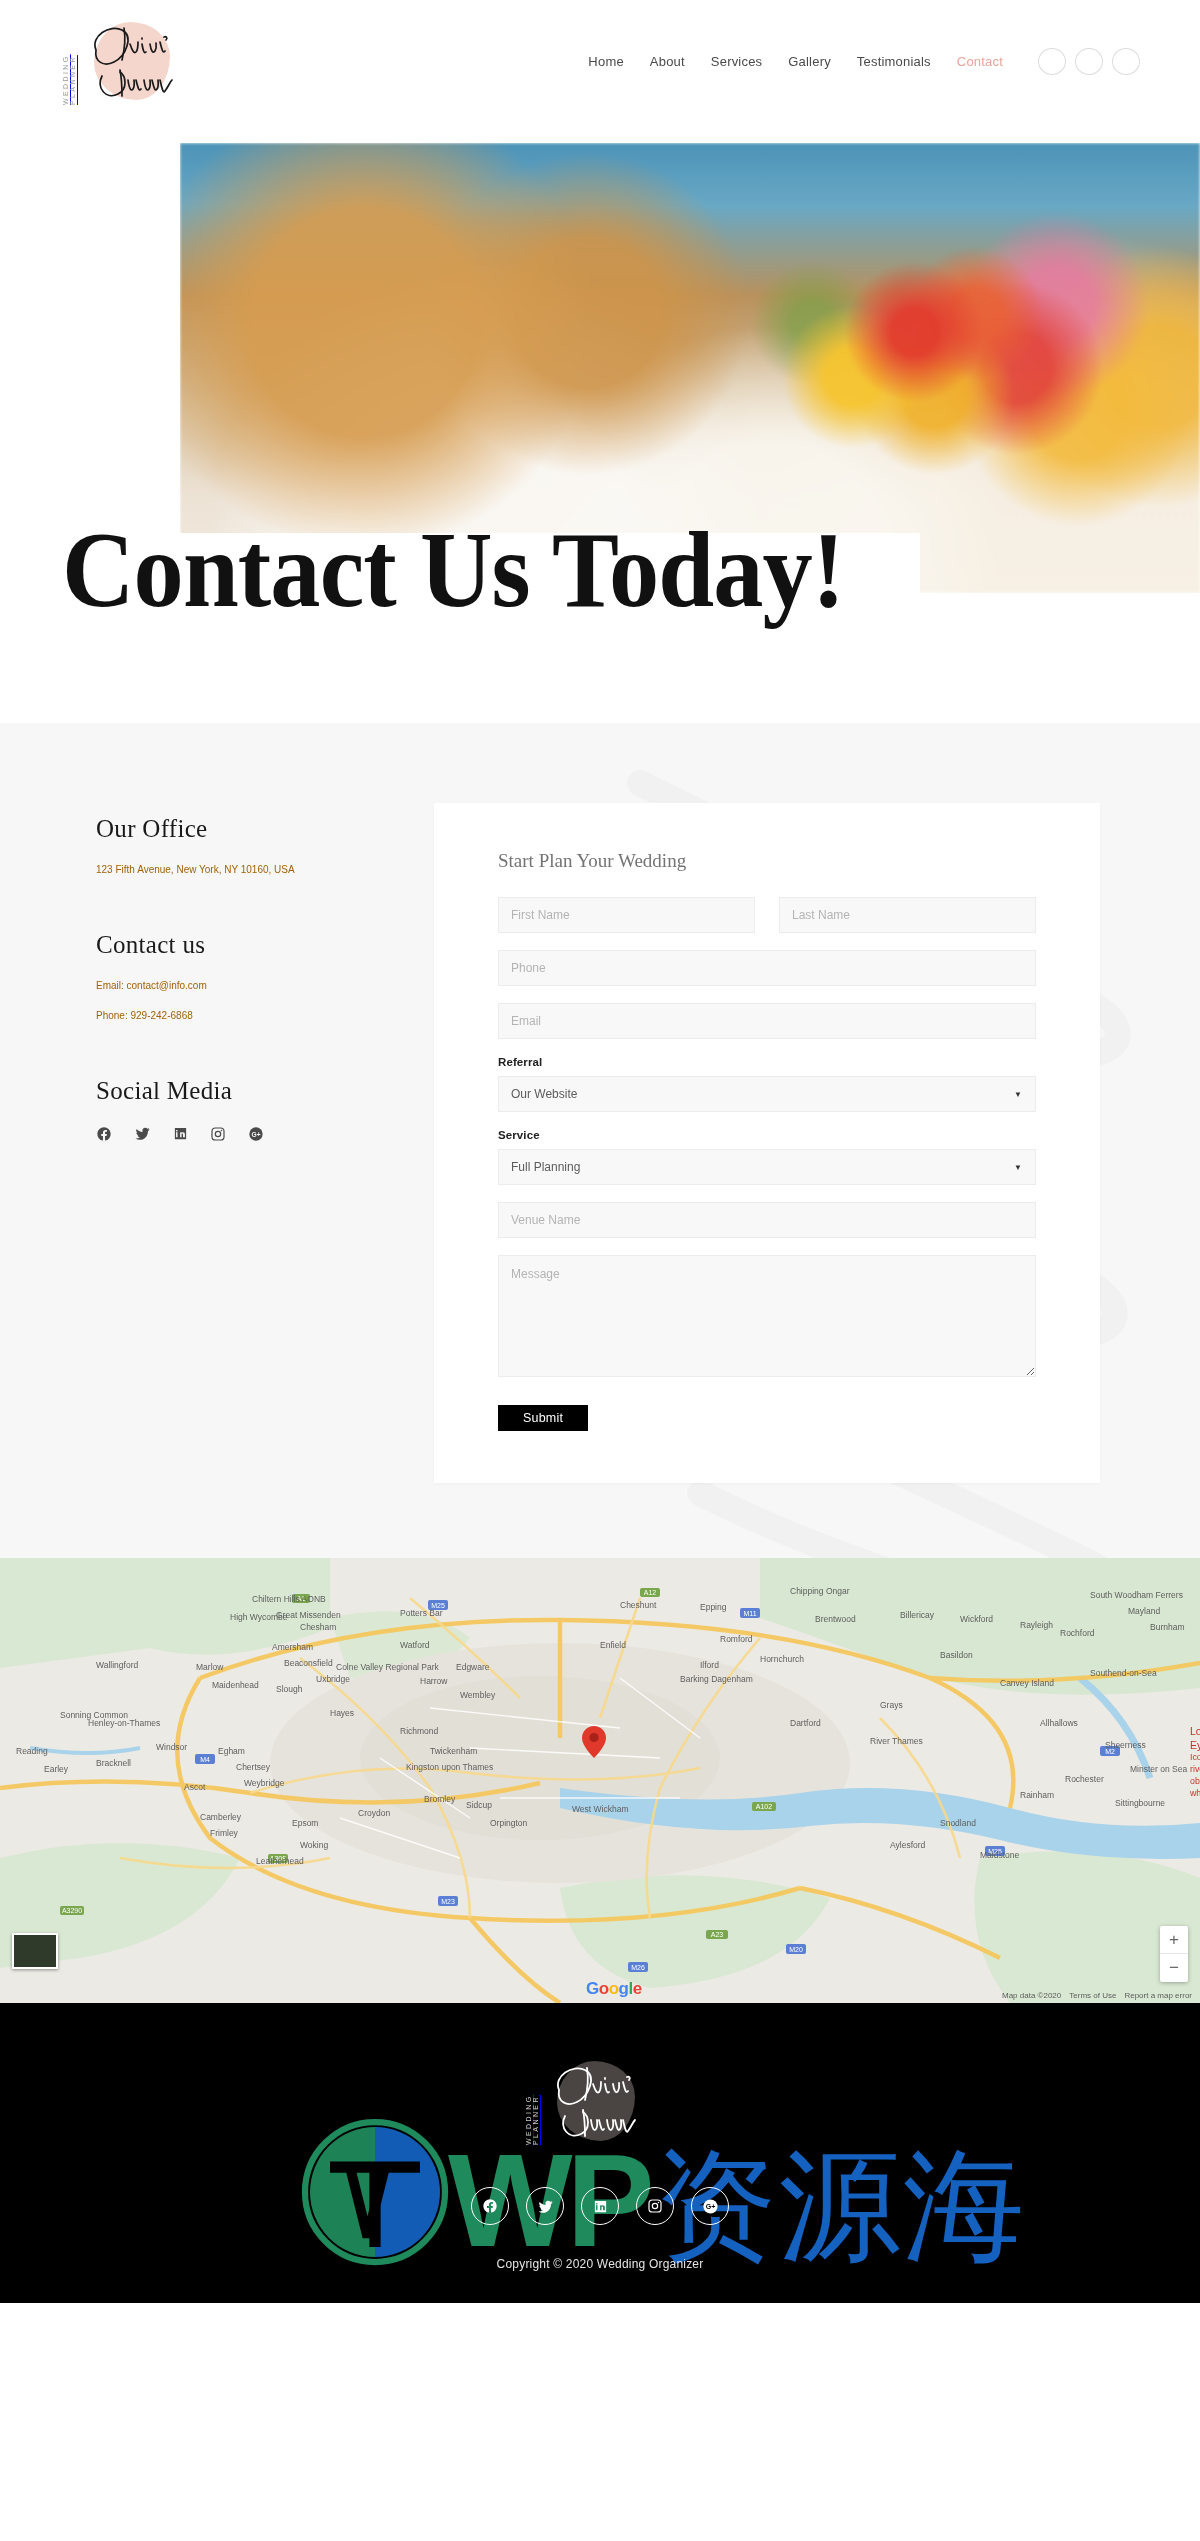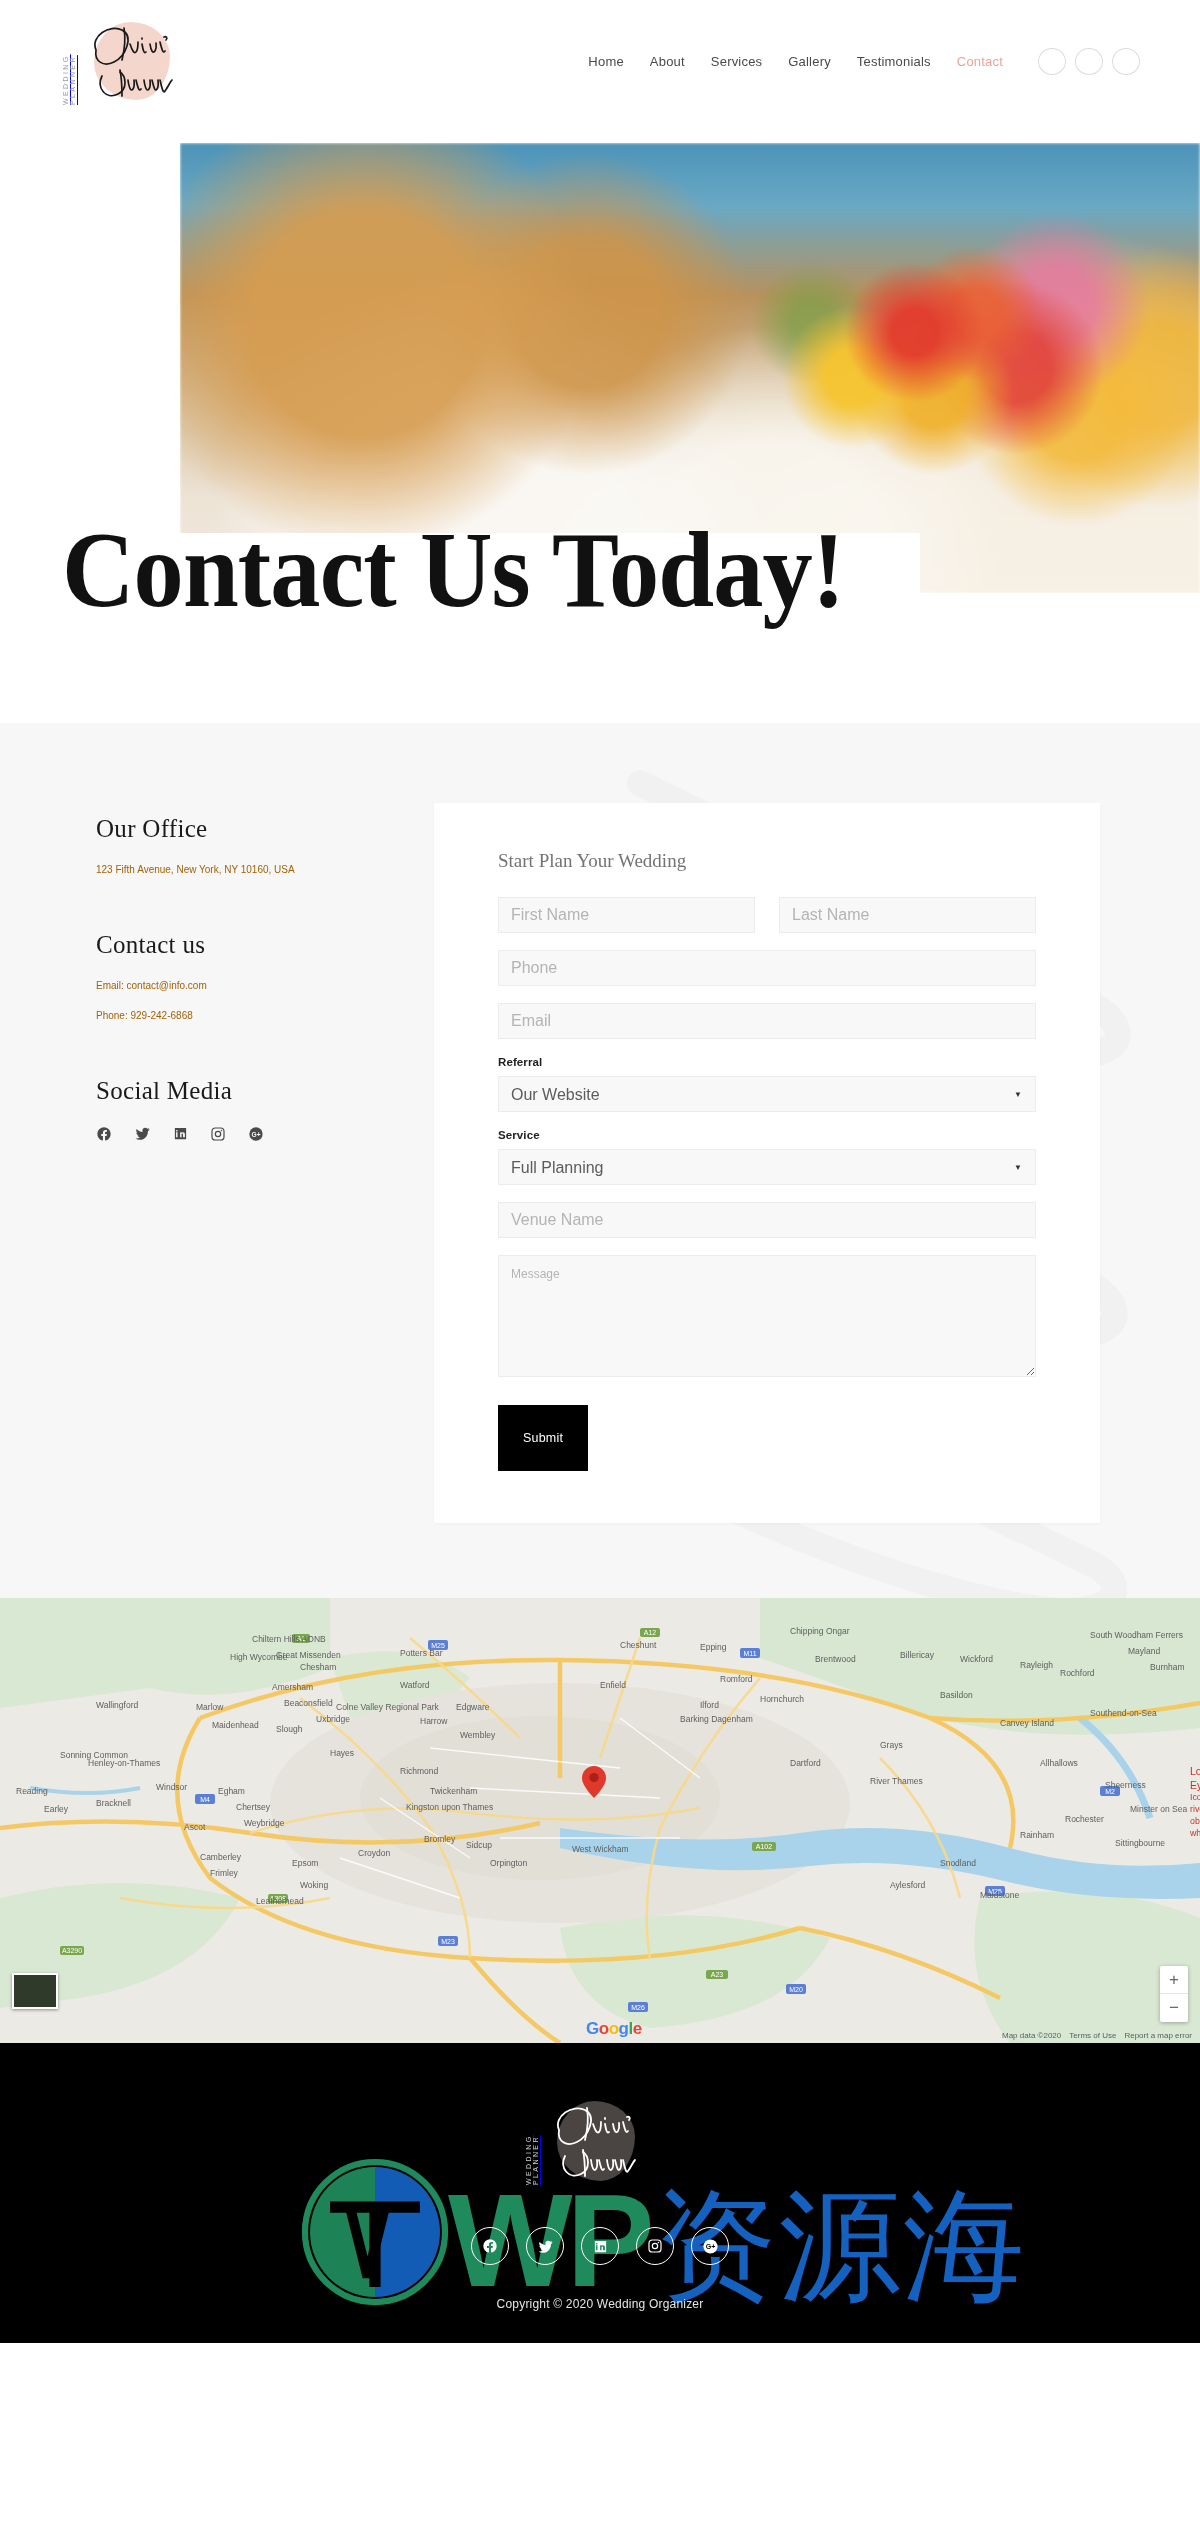--- a/index.html
+++ b/index.html
@@ -122,21 +122,21 @@
     padding:47px 64px 52px 64px;
     box-shadow:0 1px 3px rgba(0,0,0,.03);
   }
   .form-title{
     font-family:"Liberation Serif", serif;
     font-size:19px;color:#737373;margin-bottom:25px;font-weight:400;
   }
   .row2{display:flex;gap:24px;}
   .fld{
     width:100%;height:36px;background:#f8f8f8;border:1px solid #ececec;
-    font-size:16px;color:#9d9d9d;padding:0 12px;margin-bottom:17px;
+    font-size:12px;color:#9d9d9d;padding:0 12px;margin-bottom:17px;
     font-family:"Liberation Sans",sans-serif;display:block;
   }
   .fld::placeholder{color:#b4b4b4;}
   .lbl{
     font-size:11.5px;color:#222;font-weight:700;margin:6px 0 8px 0;display:block;
     letter-spacing:.1px;
   }
   .selwrap{position:relative;margin-bottom:17px;}
   .selwrap .fld{margin-bottom:0;color:#5c5c5c;appearance:none;-webkit-appearance:none;}
   .selwrap .caret{
@@ -144,21 +144,21 @@
     font-size:8px;color:#333;pointer-events:none;
   }
   .ta{
     width:100%;height:122px;background:#f8f8f8;border:1px solid #ececec;
     font-size:12px;color:#9d9d9d;padding:11px 12px;resize:vertical;
     font-family:"Liberation Sans",sans-serif;display:block;margin-bottom:28px;
   }
   .ta::placeholder{color:#b4b4b4;}
   .submit{
     background:#000;color:#fff;border:0;font-size:12.5px;
-    padding:26px 25px;cursor:pointer;font-family:"Liberation Sans",sans-serif;
+    padding:6px 25px;cursor:pointer;font-family:"Liberation Sans",sans-serif;
     letter-spacing:.2px;
   }
 
   
   .map{
     position:relative;width:1200px;height:445px;overflow:hidden;
     background:#e8e6df;
   }
   .map-bg{position:absolute;inset:0;}
   .map-label{

